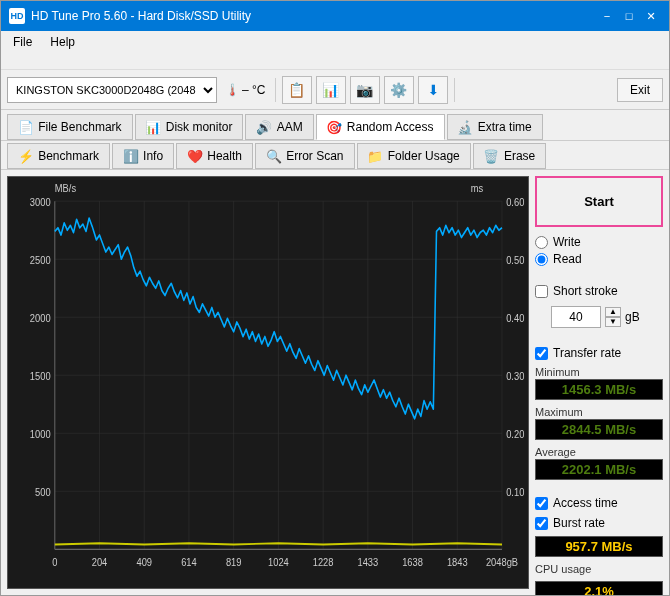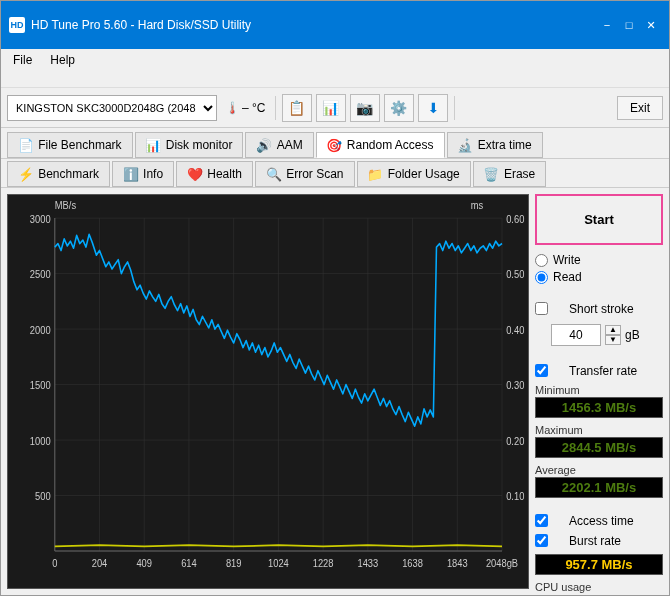--- a/index.html
+++ b/index.html
@@ -1,20 +1,20 @@
 <!DOCTYPE html>
 <html><head>
   <meta charset="utf-8">
   <style>
     * { box-sizing: border-box; margin: 0; padding: 0; }
     body { font-family: 'Segoe UI', Tahoma, sans-serif; font-size: 12px; background: #f0f0f0; }
     
     .window { width: 670px; height: 596px; background: #f0f0f0; border: 1px solid #999; display: flex; flex-direction: column; }
     
-    .title-bar { background: #0078d7; color: white; padding: 24px 8px; display: flex; align-items: center; justify-content: space-between; height: 30px; }
+    .title-bar { background: #0078d7; color: white; padding: 6px 8px; display: flex; align-items: center; justify-content: space-between; height: 30px; }
     .title-bar-left { display: flex; align-items: center; gap: 6px; font-size: 12px; }
     .title-bar-icon { width: 16px; height: 16px; background: #fff; border-radius: 2px; display: inline-flex; align-items: center; justify-content: center; font-size: 9px; color: #0078d7; font-weight: bold; }
     .title-bar-buttons { display: flex; gap: 2px; }
     .title-btn { width: 20px; height: 18px; background: transparent; border: none; color: white; cursor: pointer; font-size: 11px; display: flex; align-items: center; justify-content: center; }
     
     .menu-bar { background: #f0f0f0; padding: 2px 4px; display: flex; gap: 2px; height: 39px; border-bottom: 1px solid #ddd; }
     .menu-item { padding: 2px 8px; cursor: pointer; font-size: 12px; }
     
     .toolbar { padding: 4px 6px; display: flex; align-items: center; gap: 4px; border-bottom: 1px solid #ccc; height: 40px; }
     .disk-select { flex: 0 0 auto; width: 210px; height: 26px; border: 1px solid #aaa; background: white; padding: 2px 4px; font-size: 11px; }
@@ -34,21 +34,21 @@
     .chart-y-unit { position: absolute; top: 6px; left: 2px; color: #ccc; font-size: 10px; }
     
     .side-panel { width: 140px; padding: 6px; display: flex; flex-direction: column; gap: 6px; }
     
     .start-btn { width: 100%; padding: 16px; background: #f0f0f0; border: 2px solid #ec4899; font-size: 13px; font-weight: bold; cursor: pointer; text-align: center; }
     
     .radio-group { display: flex; flex-direction: column; gap: 3px; padding: 2px 0; }
     .radio-item { display: flex; align-items: center; gap: 5px; font-size: 12px; cursor: pointer; }
     .radio-item input { cursor: pointer; }
     
-    .checkbox-item { display: flex; align-items: flex-start; gap: 21px; font-size: 12px; cursor: pointer; }
+    .checkbox-item { display: flex; align-items: flex-end; gap: 5px; font-size: 12px; cursor: pointer; }
     .checkbox-item input { cursor: pointer; }
     
     .stroke-row { display: flex; align-items: center; gap: 4px; padding: 2px 0; padding-left: 16px; }
     .stroke-input { width: 50px; height: 22px; border: 1px solid #aaa; text-align: center; font-size: 12px; }
     .spinner { display: flex; flex-direction: column; }
     .spin-btn { width: 16px; height: 10px; border: 1px solid #aaa; background: #f5f5f5; font-size: 8px; cursor: pointer; display: flex; align-items: center; justify-content: center; line-height: 1; }
     
     .stat-block { display: flex; flex-direction: column; gap: 1px; }
     .stat-label { font-size: 11px; color: #333; }
     .stat-value { background: #000; color: #ffcc00; font-size: 13px; font-weight: bold; padding: 2px 4px; text-align: center; border: 1px solid #555; }

